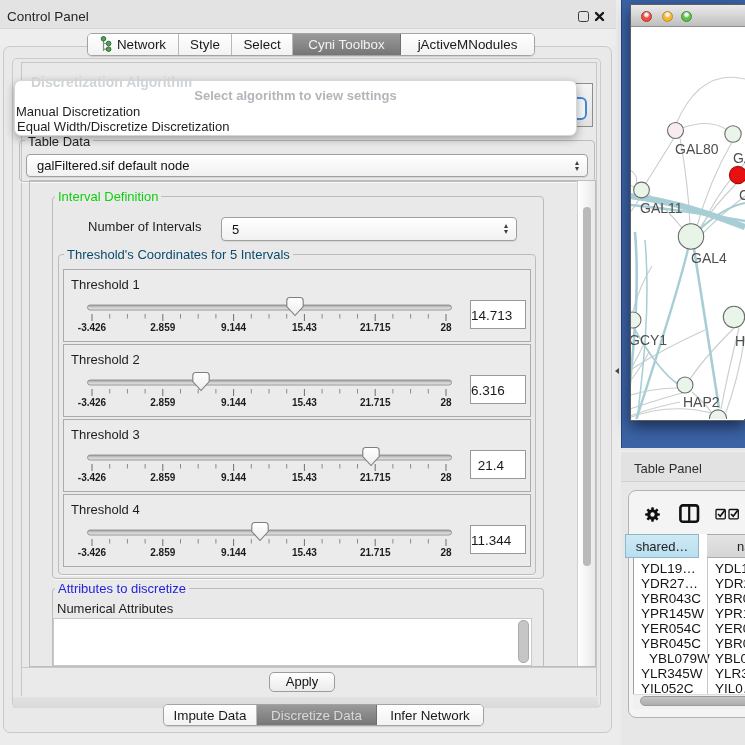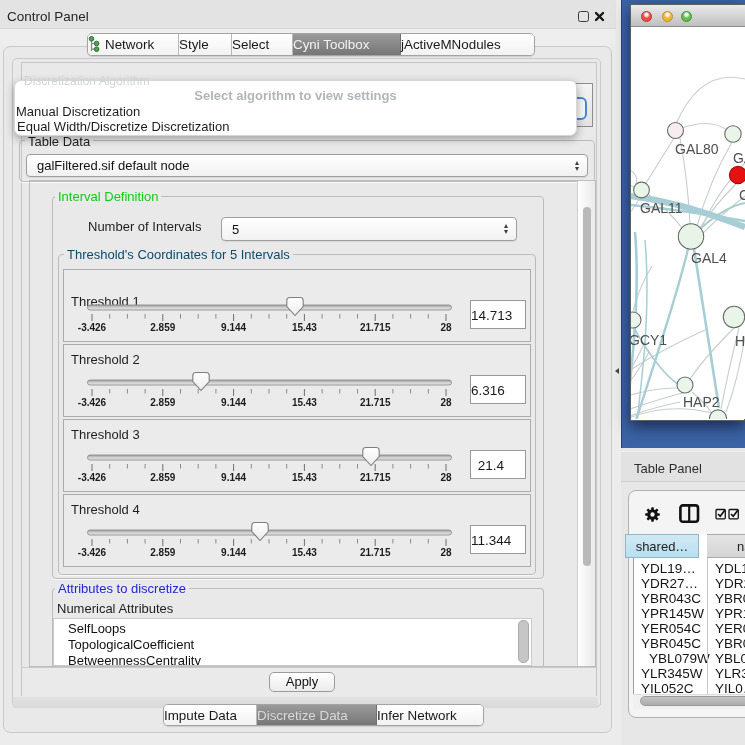--- a/index.html
+++ b/index.html
@@ -1,21 +1,21 @@
 <!DOCTYPE html>
 <html><head><meta charset="utf-8"><title>Control Panel</title><style>
 html,body{margin:0;padding:0}
 body{width:745px;height:745px;position:relative;overflow:hidden;background:#ececec;
   font-family:"Liberation Sans",sans-serif;-webkit-font-smoothing:antialiased}
 .abs{position:absolute}
 .t13{font-size:13px;color:#1e1e1e}
 .bold{font-weight:normal}
 .seg{position:absolute;display:flex;background:#fff;border:1px solid #a3a3a3;border-radius:5px;
   box-shadow:0 1px 1px rgba(0,0,0,0.12);overflow:hidden}
-.seg .s{font-size:13.4px;color:#191919;display:flex;align-items:center;justify-content:flex-start;
+.seg .s{font-size:13.4px;color:#191919;display:flex;align-items:center;justify-content:center;
   border-right:1px solid #b9b9b9;background:linear-gradient(#ffffff,#f2f2f2)}
 .seg .s:last-child{border-right:none}
 .seg .sel{background:linear-gradient(#9a9a9a,#767676);color:#f2f2f2;border-right:1px solid #6f6f6f}
 .grp{position:absolute;border:1px solid #bcbcbc;border-radius:4px;box-shadow:inset 0 0 0 0 #fff,0 1px 0 rgba(255,255,255,0.7)}
 .grplab{position:absolute;font-size:13px;background:#eaeaea;padding:0 3px;line-height:13px}
 .combo{position:absolute;background:linear-gradient(#ffffff,#f1f1f1);border:1px solid #9f9f9f;border-radius:4px;
   box-shadow:0 1px 1px rgba(0,0,0,0.08);font-size:13px;color:#111}
 .combo .tx{position:absolute;left:10px;top:0;bottom:0;display:flex;align-items:center}
 .steppers{position:absolute;right:4px;top:1px;bottom:1px;width:13px;display:flex;flex-direction:column;
   align-items:center;justify-content:center;gap:2px}
@@ -77,21 +77,21 @@
 <div class="combo" style="left:221px;top:217px;width:294px;height:22px">
     <div class="tx">5</div>
     <div class="steppers">
       <i class="up"></i>
       <i class="dn"></i>
     </div>
   </div>
 <div class="grp" style="left:58px;top:254px;width:476px;height:319px"></div>
 <div class="grplab abs" style="left:64px;top:248px;color:#0c4a6e;background:#e9e9e9">Threshold's Coordinates for 5 Intervals</div>
 <div class="throw" style="top:269px">
-<div class="abs t13 bold" style="left:7px;top:24px">Threshold 1</div>
+<div class="abs t13 bold" style="left:7px;top:7px">Threshold 1</div>
 <svg width="380" height="40" style="position:absolute;left:17px;top:26px;overflow:visible">
       <defs>
         <linearGradient id="thg" x1="0" y1="0" x2="0" y2="1">
           <stop offset="0" stop-color="#ffffff"></stop>
           <stop offset="1" stop-color="#ececec"></stop>
         </linearGradient>
         <linearGradient id="grv" x1="0" y1="0" x2="0" y2="1">
           <stop offset="0" stop-color="#9d9d9d"></stop>
           <stop offset="0.5" stop-color="#cecece"></stop>
           <stop offset="1" stop-color="#e8e8e8"></stop>
@@ -264,37 +264,36 @@
       <text x="223.4" y="35" text-anchor="middle" font-size="10" font-weight="bold" fill="#1c1c1c" font-family="Liberation Sans">15.43</text>
       <text x="294.2" y="35" text-anchor="middle" font-size="10" font-weight="bold" fill="#1c1c1c" font-family="Liberation Sans">21.715</text>
       <text x="365.0" y="35" text-anchor="middle" font-size="10" font-weight="bold" fill="#1c1c1c" font-family="Liberation Sans">28</text>
     </svg>
 </div>
 <div class="vbox" style="left:470px;top:525px">11.344</div>
 <div class="grp" style="left:52px;top:588px;width:490px;height:80px;border-bottom:none;border-bottom-left-radius:0;border-bottom-right-radius:0"></div>
 <div class="grplab abs" style="left:55px;top:582px;color:#2323dd">Attributes to discretize</div>
 <div class="abs t13 bold" style="left:57px;top:601px">Numerical Attributes</div>
 <div class="abs" style="left:53px;top:618px;width:479px;height:48px;background:#fff;border:1px solid #c9c9c9;box-sizing:border-box;overflow:hidden">
-<div style="position:absolute;left:14px;top:2px;font-size:13px;color:#111;line-height:16px">SelfLoops<br>TopologicalCoefficient<br>BetweennessCentrality</div>
 <div style="position:absolute;right:2px;top:1px;width:11px;height:43px;background:#c6c6c6;border:1px solid #ababab;border-radius:5px;box-sizing:border-box"></div>
 </div>
 <div class="abs" style="left:22px;top:667px;width:574px;height:28px;background:#eaeaea;border-top:1px solid #c9c9c9"></div>
 <div class="abs" style="left:269px;top:672px;width:66px;height:20px;background:linear-gradient(#ffffff,#ebebeb);border:1px solid #9c9c9c;border-radius:5px;box-sizing:border-box;font-size:13px;color:#111;text-align:center;line-height:18px">Apply</div>
 <div class="abs" style="left:13px;top:697px;width:585px;height:11px;background:linear-gradient(#e2e2e2,#d9d9d9)"></div>
 <div class="seg" style="left:163px;top:704px;height:20px">
 <div class="s" style="width:92px">Impute Data</div>
 <div class="s sel" style="width:119px;color:#d9d9d9">Discretize Data</div>
 <div class="s" style="width:106px">Infer Network</div>
 </div>
 <div class="abs" style="left:615px;top:368px;width:0;height:0;border-right:4px solid #4a4a4a;border-top:3px solid transparent;border-bottom:3px solid transparent"></div>
 <div class="abs" style="left:14px;top:80px;width:563px;height:56px;background:#ffffff;border:1px solid #d6d6d6;border-radius:7px;box-shadow:0 3px 9px rgba(0,0,0,0.32);box-sizing:border-box;z-index:20"></div>
 <div class="abs" style="left:14px;top:88px;width:563px;text-align:center;font-size:13px;font-weight:bold;color:#b2b6ba;z-index:21">Select algorithm to view settings</div>
 <div class="abs t13 bold" style="left:16px;top:104px;z-index:21">Manual Discretization</div>
 <div class="abs t13" style="left:17px;top:119px;z-index:21">Equal Width/Discretize Discretization</div>
-<div class="abs" style="left:24px;top:74px;font-size:12px;font-weight:normal;color:#d0d4d7;z-index:22">Discretization Algorithm</div>
+<div class="abs" style="left:31px;top:74px;font-size:14px;font-weight:bold;color:#d0d4d7;z-index:22">Discretization Algorithm</div>
 <div class="abs" style="left:621px;top:0;width:124px;height:448px;background:#3b63a5;border-left:1px solid #27457c"></div>
 <div class="abs" style="left:630px;top:4px;width:115px;height:417px;background:#fff;box-shadow:0 6px 14px rgba(0,0,20,0.55);border:1px solid #5f5f5f;box-sizing:border-box"></div>
 <div class="abs" style="left:631px;top:5px;width:114px;height:22px;background:linear-gradient(#ebebeb,#bfbfbf);border-bottom:1px solid #8e8e8e;box-sizing:border-box"></div>
 <div class="abs" style="left:641.0px;top:11px;width:11px;height:11px;border-radius:50%;background:radial-gradient(circle at 50% 30%, #ffffffb0 0 18%, #ed4c42 45%, #ed4c42);border:1px solid #b73229;box-sizing:border-box"></div>
 <div class="abs" style="left:661.5px;top:11px;width:11px;height:11px;border-radius:50%;background:radial-gradient(circle at 50% 30%, #ffffffb0 0 18%, #f4b52f 45%, #f4b52f);border:1px solid #c08b1e;box-sizing:border-box"></div>
 <div class="abs" style="left:681.0px;top:11px;width:11px;height:11px;border-radius:50%;background:radial-gradient(circle at 50% 30%, #ffffffb0 0 18%, #5fbf48 45%, #5fbf48);border:1px solid #3f8f2e;box-sizing:border-box"></div>
 <svg class="abs" style="left:631px;top:27px" width="114" height="392" viewBox="631 27 114 392">
     <rect x="631" y="27" width="114" height="392" fill="#ffffff"></rect>
     <path d="M676,124 Q700,68 745,79" fill="none" stroke="#c9cdce" stroke-width="1.1"></path>
     <path d="M682,128 Q710,118 727,130" fill="none" stroke="#c9cdce" stroke-width="1.1"></path>

